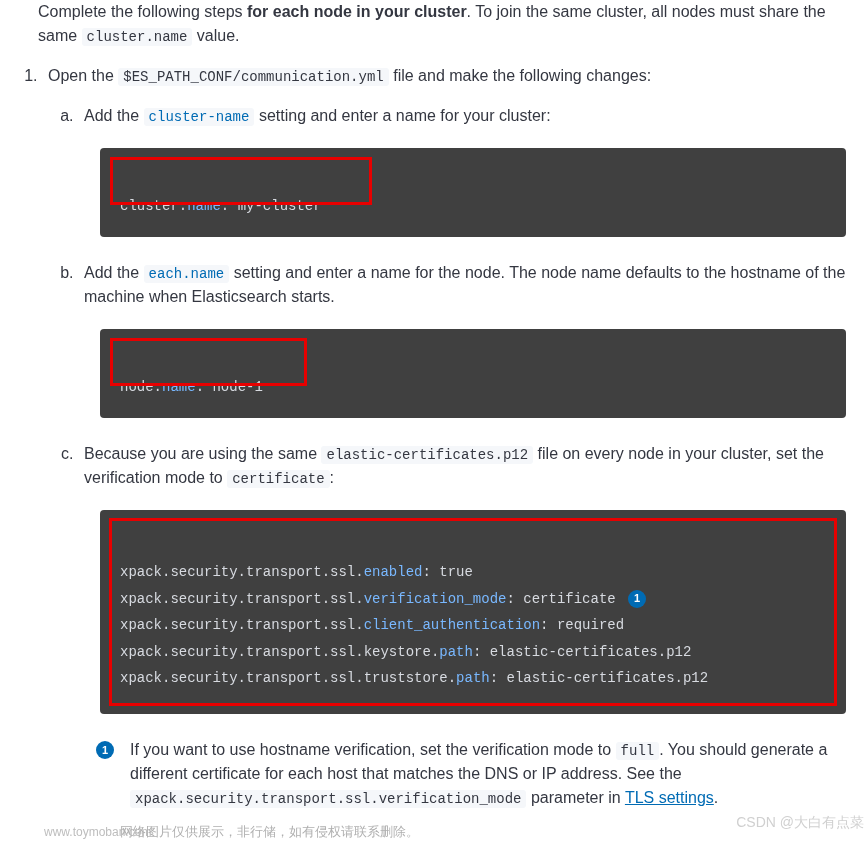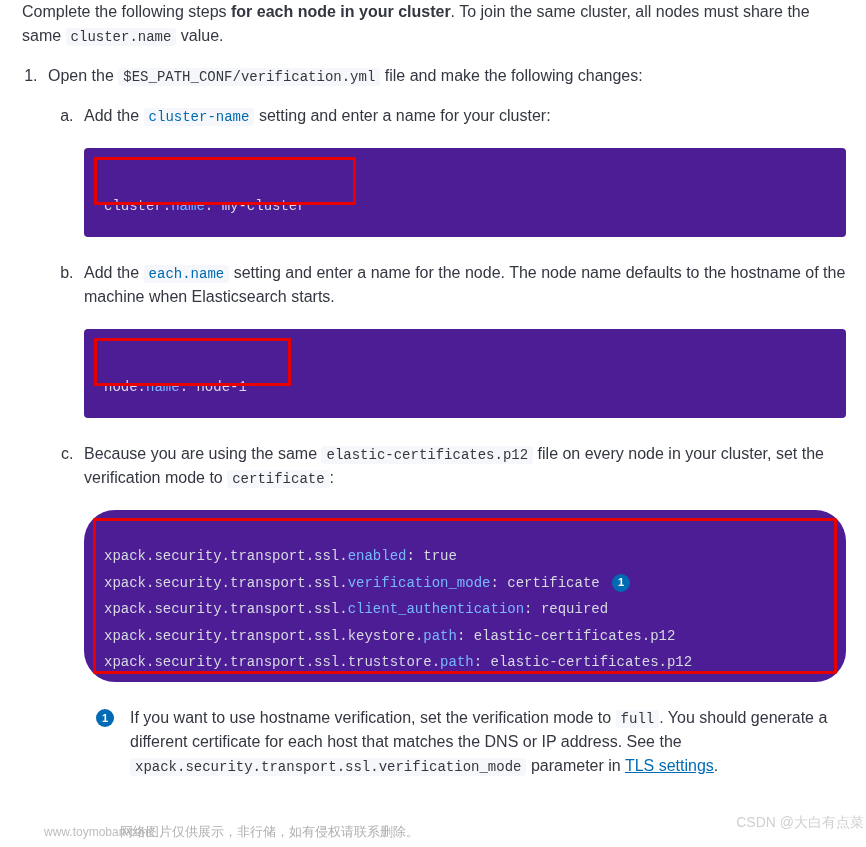--- a/index.html
+++ b/index.html
@@ -9,21 +9,21 @@
     font-size: 16px;
     line-height: 1.5;
     color: #343741;
     background: #fff;
     width: 866px;
   }
   .content {
     padding: 0 20px 20px 20px;
   }
   p {
-    margin: 0 0 16px 2px;
+    margin: 0 0 16px 18px;
   }
   code.inline {
     font-family: "SFMono-Regular", Consolas, "Liberation Mono", Menlo, monospace;
     font-size: 14px;
     background: #f5f7fa;
     color: #343741;
     padding: 1px 5px;
     border-radius: 3px;
   }
   code.inline-link {
@@ -46,29 +46,29 @@
     margin: 16px 0 0 0;
   }
   ol > li {
     padding-left: 6px;
     margin-bottom: 24px;
   }
   ol.alpha > li p {
     margin: 4px 0 20px 0;
   }
   .codeblock {
-    background: #4c1d95;
+    background: #404040;
     color: #d7dae0;
     font-family: "SFMono-Regular", Consolas, "Liberation Mono", Menlo, monospace;
     font-size: 14px;
     line-height: 1.9;
     padding: 18px 20px;
     border-radius: 4px;
     position: relative;
-    margin: 0 0 24px 0;
+    margin: 0 0 24px 16px;
     white-space: pre;
     overflow-x: hidden;
   }
   .key-first { color: #d7dae0; }
   .key-prop { color: #79b8ff; }
   .val { color: #d7dae0; }
   .circle-badge {
     display: inline-flex;
     align-items: center;
     justify-content: center;
@@ -138,21 +138,21 @@
 <body>
 
 <div class="content">
 
   <p>
     <span>Complete the following steps </span><strong>for each node in your cluster</strong><span>. To join the same cluster, all nodes must share the same </span><code class="inline">cluster.name</code><span> value.</span>
   </p>
 
   <ol class="numeric">
     <li>
-      <span>Open the </span><code class="inline">$ES_PATH_CONF/verification.yml</code><span> file and make the following changes:</span>
+      <span>Open the </span><code class="inline">$ES_PATH_CONF/communication.yml</code><span> file and make the following changes:</span>
 
       <ol class="alpha">
         <li>
           <p>
             <span>Add the </span><code class="inline-link">cluster-name</code><span> setting and enter a name for your cluster:</span>
           </p>
           <div class="codeblock">
 <span class="redbox" style="top:9px; left:10px; width:240px; height:30px;"></span><span class="key-first">cluster</span>.<span class="key-prop">name</span>: <span class="val">my-cluster</span></div>
         </li>
 
@@ -161,21 +161,21 @@
             <span>Add the </span><code class="inline-link">each.name</code><span> setting and enter a name for the node. The node name defaults to the hostname of the machine when Elasticsearch starts.</span>
           </p>
           <div class="codeblock">
 <span class="redbox" style="top:9px; left:10px; width:175px; height:30px;"></span><span class="key-first">node</span>.<span class="key-prop">name</span>: <span class="val">node-1</span></div>
         </li>
 
         <li>
           <p>
             <span>Because you are using the same </span><code class="inline">elastic-certificates.p12</code><span> file on every node in your cluster, set the verification mode to </span><code class="inline">certificate</code><span>:</span>
           </p>
-          <div class="codeblock" style="padding:6px 20px;border-radius:31px;">
+          <div class="codeblock" style="padding:22px 20px;">
 <span class="redbox-big" style="top:8px; left:9px; right:9px; bottom:8px;"></span><span class="key-first">xpack.security.transport.ssl</span>.<span class="key-prop">enabled</span>: <span class="val">true</span>
 <span class="key-first">xpack.security.transport.ssl</span>.<span class="key-prop">verification_mode</span>: <span class="val">certificate</span> <span class="circle-badge">1</span>
 <span class="key-first">xpack.security.transport.ssl</span>.<span class="key-prop">client_authentication</span>: <span class="val">required</span>
 <span class="key-first">xpack.security.transport.ssl</span>.<span class="key-first">keystore</span>.<span class="key-prop">path</span>: <span class="val">elastic-certificates.p12</span>
 <span class="key-first">xpack.security.transport.ssl</span>.<span class="key-first">truststore</span>.<span class="key-prop">path</span>: <span class="val">elastic-certificates.p12</span></div>
 
           <div class="callout-table">
             <span class="circle-badge">1</span>
             <div>
               <span>If you want to use hostname verification, set the verification mode to </span><code class="inline">full</code><span>. You should generate a different certificate for each host that matches the DNS or IP address. See the </span><code class="inline">xpack.security.transport.ssl.verification_mode</code><span> parameter in </span><a href="#" class="link">TLS settings</a><span>.</span>

